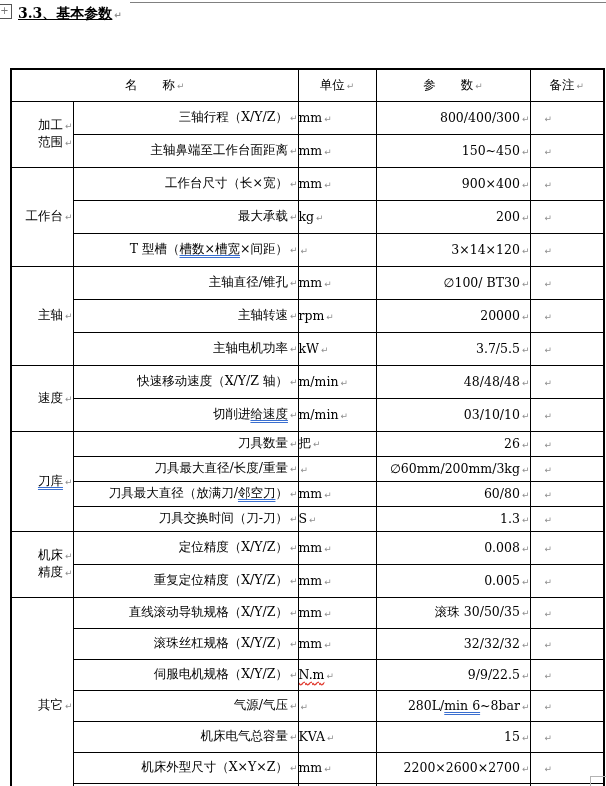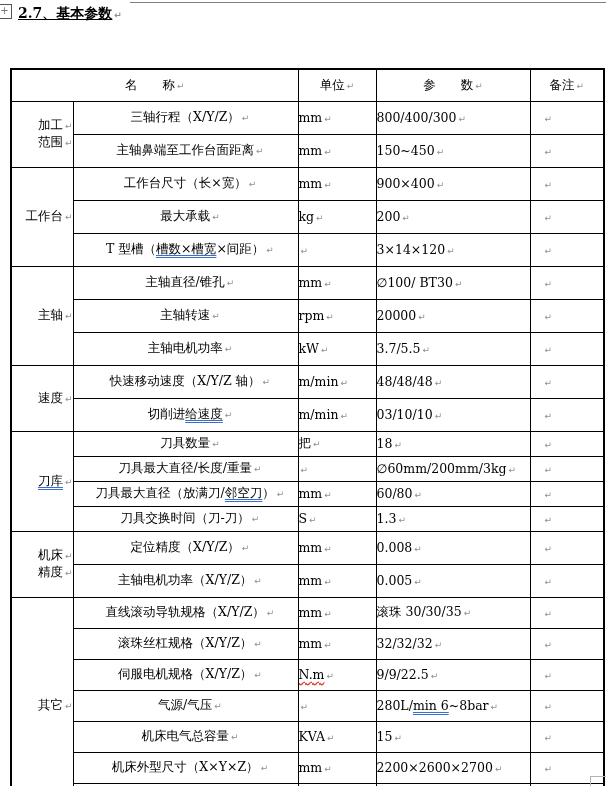--- a/index.html
+++ b/index.html
@@ -13,35 +13,35 @@
         font-family:"DejaVu Sans",sans-serif;}
   .title{position:absolute;top:5px;left:18px;font-size:14px;font-weight:bold;white-space:nowrap;}
   .title .tx{text-decoration:underline;}
   .rm{color:#8f8f8f;font-size:9px;padding-left:2px;font-family:"DejaVu Sans",sans-serif;
       vertical-align:baseline;}
   table{position:absolute;top:25px;left:10px;border-collapse:collapse;table-layout:fixed;
         border:2px solid #000;margin-top:43px;}
   td{border:1px solid #000;font-size:12.5px;overflow:hidden;white-space:nowrap;padding:0;}
   tr.r32{height:32px;} tr.r33{height:33px;} tr.r25{height:25px;} tr.r31{height:31px;}
   td.hcell,td.hname{text-align:center;}
-  td.name{text-align:center;padding-left:9px;}
+  td.name{text-align:right;padding-left:9px;}
   td.unit{text-align:left;}
-  td.val{text-align:left;}
+  td.val{text-align:right;}
   td.rem{text-align:left;padding-left:12px;}
   td.group{text-align:right;}
   .gram{text-decoration:underline double #3A6FD0;text-underline-offset:2px;}
   .spell{text-decoration:underline wavy #E03A2F;text-underline-offset:2px;}
 </style>
 </head>
 <body>
 
 <div class="page">
   <div class="top-edge"></div>
   <div class="handle">+</div>
-  <div class="title"><span class="tx">2.7、基本参数</span><span class="rm">↵</span></div>
+  <div class="title"><span class="tx">3.3、基本参数</span><span class="rm">↵</span></div>
 
   <table>
     <colgroup>
         <col style="width:62px">
         <col style="width:225px">
         <col style="width:78px">
         <col style="width:154px">
         <col style="width:74px">
       </colgroup>
 
@@ -129,21 +129,21 @@
       <td class="val"><span>03/10/10</span><span class="rm">↵</span></td>
       <td class="rem"><span class="rm">↵</span></td>
     </tr>
 
     <tr class="r25">
       <td class="group" rowspan="4">
         <div><span class="gram">刀库</span><span class="rm">↵</span></div>
       </td>
       <td class="name"><span>刀具数量</span><span class="rm">↵</span></td>
       <td class="unit"><span>把</span><span class="rm">↵</span></td>
-      <td class="val"><span>18</span><span class="rm">↵</span></td>
+      <td class="val"><span>26</span><span class="rm">↵</span></td>
       <td class="rem"><span class="rm">↵</span></td>
     </tr>
     <tr class="r25">
       <td class="name"><span>刀具最大直径/长度/重量</span><span class="rm">↵</span></td>
       <td class="unit"><span></span><span class="rm">↵</span></td>
       <td class="val"><span>∅60mm/200mm/3kg</span><span class="rm">↵</span></td>
       <td class="rem"><span class="rm">↵</span></td>
     </tr>
     <tr class="r25">
       <td class="name"><span>刀具最大直径（放满刀/</span><span class="gram">邻空刀</span><span>）</span><span class="rm">↵</span></td>
@@ -162,33 +162,33 @@
       <td class="group" rowspan="2">
         <div><span>机床</span><span class="rm">↵</span></div>
         <div><span>精度</span><span class="rm">↵</span></div>
       </td>
       <td class="name"><span>定位精度（X/Y/Z）</span><span class="rm">↵</span></td>
       <td class="unit"><span>mm</span><span class="rm">↵</span></td>
       <td class="val"><span>0.008</span><span class="rm">↵</span></td>
       <td class="rem"><span class="rm">↵</span></td>
     </tr>
     <tr class="r33">
-      <td class="name"><span>主轴电机功率（X/Y/Z）</span><span class="rm">↵</span></td>
+      <td class="name"><span>重复定位精度（X/Y/Z）</span><span class="rm">↵</span></td>
       <td class="unit"><span>mm</span><span class="rm">↵</span></td>
       <td class="val"><span>0.005</span><span class="rm">↵</span></td>
       <td class="rem"><span class="rm">↵</span></td>
     </tr>
 
     <tr class="r31">
       <td class="group" rowspan="7">
         <div><span>其它</span><span class="rm">↵</span></div>
       </td>
       <td class="name"><span>直线滚动导轨规格（X/Y/Z）</span><span class="rm">↵</span></td>
       <td class="unit"><span>mm</span><span class="rm">↵</span></td>
-      <td class="val"><span>滚珠 30/30/35</span><span class="rm">↵</span></td>
+      <td class="val"><span>滚珠 30/50/35</span><span class="rm">↵</span></td>
       <td class="rem"><span class="rm">↵</span></td>
     </tr>
     <tr class="r31">
       <td class="name"><span>滚珠丝杠规格（X/Y/Z）</span><span class="rm">↵</span></td>
       <td class="unit"><span>mm</span><span class="rm">↵</span></td>
       <td class="val"><span>32/32/32</span><span class="rm">↵</span></td>
       <td class="rem"><span class="rm">↵</span></td>
     </tr>
     <tr class="r31">
       <td class="name"><span>伺服电机规格（X/Y/Z）</span><span class="rm">↵</span></td>

